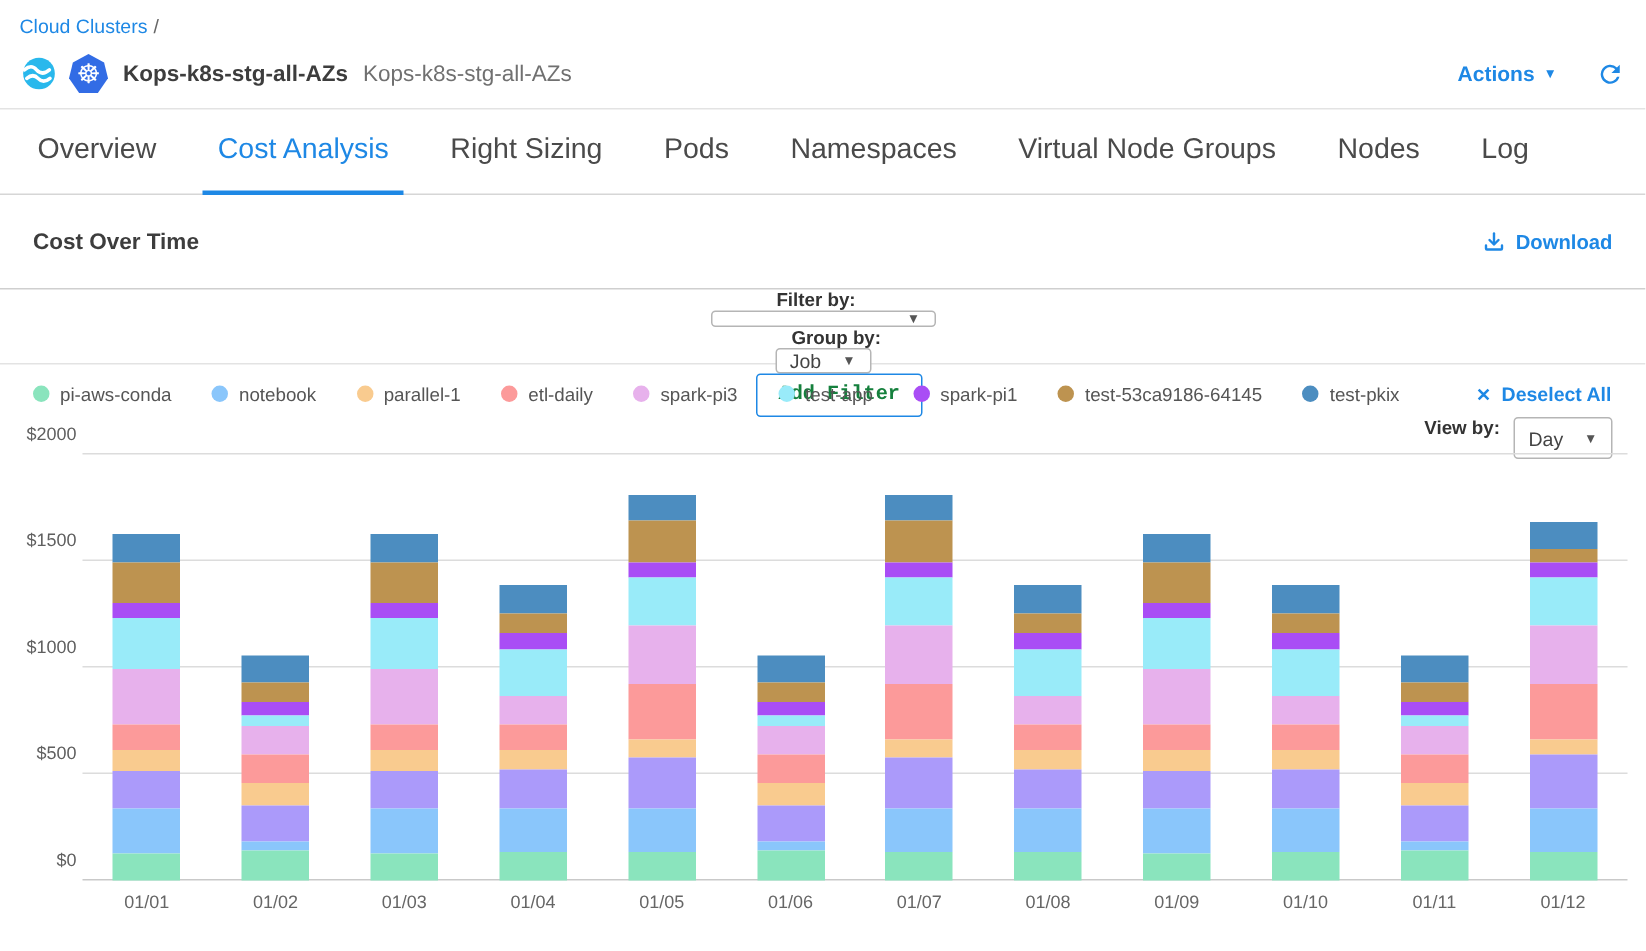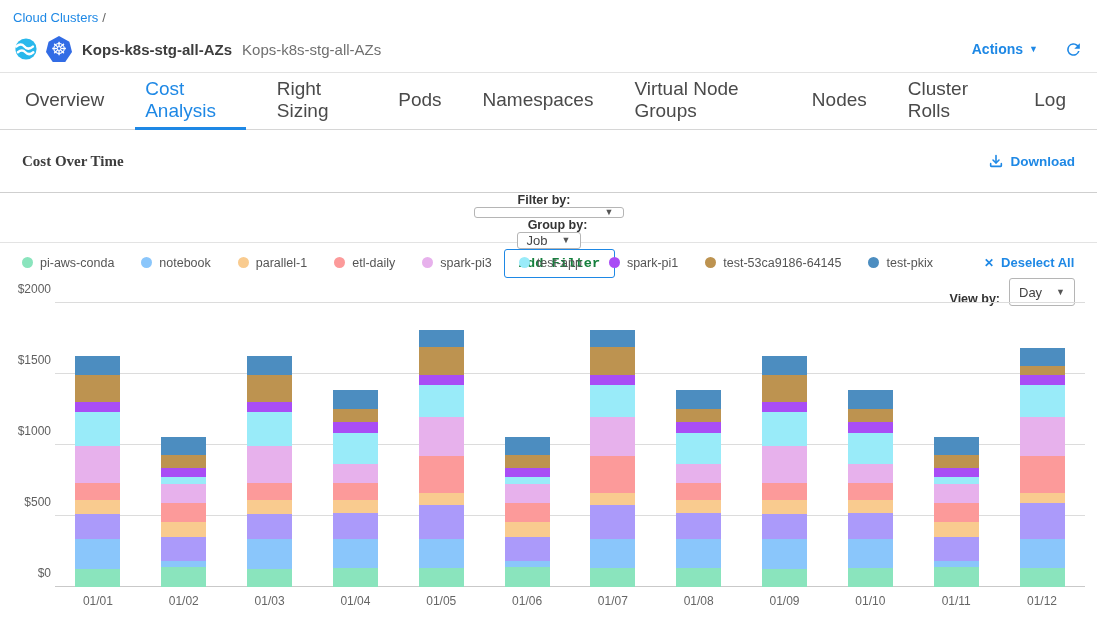--- a/index.html
+++ b/index.html
@@ -20,31 +20,31 @@
   .refresh { cursor:pointer; display:flex; }
   .hdr-border { border-bottom:1px solid #e3e3e3; margin-top:7px; }
 
   
   .tabs { display:flex; align-items:stretch; height:57px; border-bottom:1px solid #d6d6d6; padding-left:15px; }
   .tab { display:flex; align-items:center; padding:0 10px; margin-right:21px; font-size:19px; color:#4a4a4a; cursor:pointer; border-bottom:3px solid transparent; margin-bottom:-1px; }
   .tab.active { color:#1e88e5; font-weight:normal; border-bottom-color:#1e88e5; }
 
   
   .section-row { display:flex; align-items:center; height:63px; padding:0 22px; border-bottom:1px solid #cfcfcf; }
-  .section-title { font-size:15px; font-weight:bold; color:#3d3d3d;font-family:Liberation Serif, serif; }
+  .section-title { font-size:15px; font-weight:bold; color:#3d3d3d; }
   .download { margin-left:auto; color:#1e88e5; font-weight:bold; font-size:13.5px; display:flex; align-items:center; gap:7px; cursor:pointer; }
 
   
   .filter-row { display:flex; align-items:center; height:50px; padding:0 22px; border-bottom:1px solid #e3e3e3;flex-direction:column; }
   .flabel { font-size:12.5px; font-weight:bold; color:#333; margin-right:9px; }
   .selectbox { border:1px solid #b5b5b5; border-radius:3px; height:28px; display:flex; align-items:center; padding:0 9px; font-size:13px; color:#444; cursor:pointer; gap:10px; background:#fff; }
   .selectbox .caret { color:#555; margin-left:auto; }
   .gap-l { margin-left:27px; }
   .add-filter { margin-left:22px; border:1px solid #1e88e5; border-radius:3px; color:#15803d; font-weight:bold; font-size:13.5px; padding:6px 14px; background:#fff; cursor:pointer; font-family:Liberation Mono, monospace; }
-  .view-right { margin-left:auto; display:flex; align-items:flex-end; }
+  .view-right { margin-left:auto; display:flex; align-items:flex-start; }
 
   
   .legend-row { display:flex; align-items:center; padding:12px 22px 10px 22px; }
   .legend-item { display:flex; align-items:center; font-size:12.5px; color:#555; margin-right:27px; cursor:pointer; }
   .legend-dot { width:11px; height:11px; border-radius:50%; margin-right:7px; flex:0 0 auto; }
   .deselect-all { margin-left:24px; color:#1e88e5; font-weight:bold; font-size:13px; display:flex; align-items:center; gap:7px; cursor:pointer; }
   .x-glyph { font-size:12px; }
 
   
   .chart { margin:23px 12px 0 10px; }
@@ -94,21 +94,20 @@
 <div class="hdr-border"></div>
 
 <div class="tabs">
     <div class="tab">Overview</div>
     <div class="tab active">Cost Analysis</div>
     <div class="tab">Right Sizing</div>
     <div class="tab">Pods</div>
     <div class="tab">Namespaces</div>
     <div class="tab">Virtual Node Groups</div>
     <div class="tab">Nodes</div>
-    <div class="tab">Cluster Rolls</div>
     <div class="tab">Log</div>
   </div>
 
 <div class="section-row">
   <span class="section-title">Cost Over Time</span>
   <span class="download">
     <svg width="16" height="16" viewBox="0 0 24 24" fill="none" stroke="#1e88e5" stroke-width="2.4" stroke-linecap="round" stroke-linejoin="round">
       <path d="M4 16v3a1 1 0 0 0 1 1h14a1 1 0 0 0 1-1v-3"></path>
         <path d="M12 4v10.5"></path>
         <path d="M7.5 10.5 12 15l4.5-4.5"></path>

